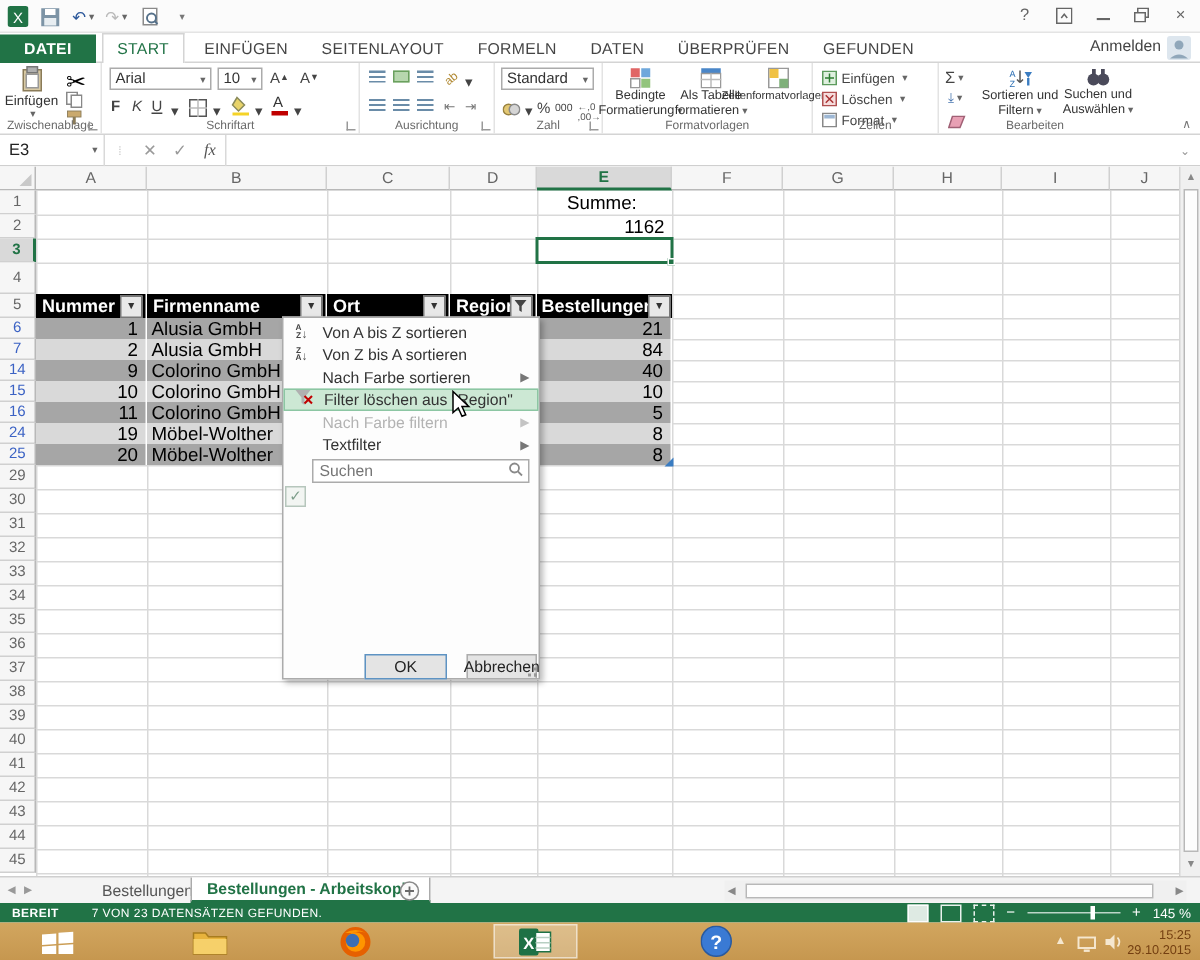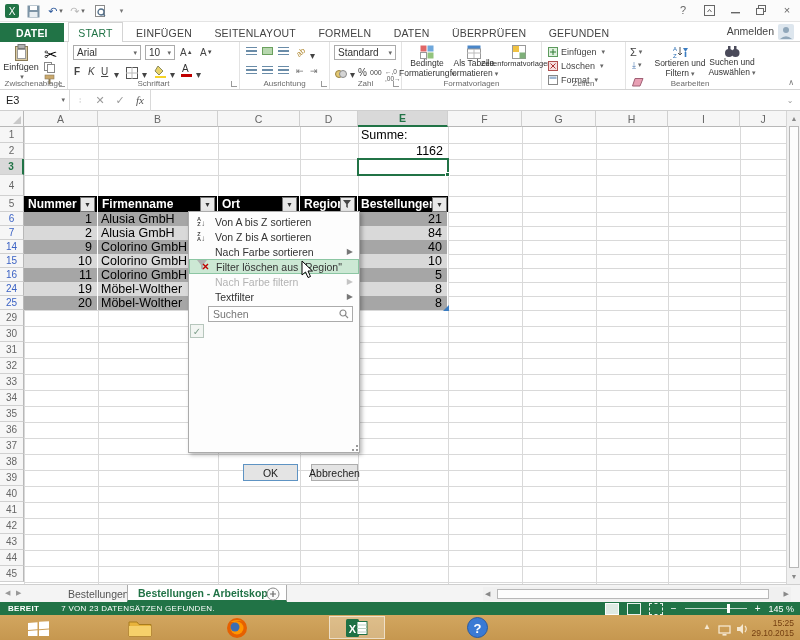--- a/index.html
+++ b/index.html
@@ -64,21 +64,21 @@
   .mico{position:absolute;left:4px;width:16px;text-align:center;}
   .azico{font-size:5.5px;line-height:5px;color:#444;font-weight:bold;display:inline-block;}
   .searchbox{left:19px;top:94px;width:145px;height:16px;border:1px solid #ababab;background:#fff;display:flex;align-items:center;}
   .searchbox input{border:0;outline:0;flex:1;font-size:10.5px;color:#555;padding:0 0 0 4px;background:transparent;font-family:"Liberation Sans",sans-serif;width:110px;}
   .listbox{left:22px;top:112px;width:145px;height:109px;border:1px solid #ababab;background:#fff;}
   .cbrow{left:6px;height:12px;display:flex;align-items:center;gap:5px;font-size:10.5px;color:#222;}
   .cbx{width:10px;height:10px;border:1px solid #707070;background:#fff;position:relative;flex:none;}
   .cbx.partial:after{content:"";position:absolute;left:2px;top:2px;width:6px;height:6px;background:#111;}
   .cbx.checked:after{content:"✓";position:absolute;left:0;top:-2px;font-size:10px;color:#111;}
   .btn{position:absolute;height:15px;background:#e4e4e4;border:1px solid #adadad;display:flex;align-items:center;justify-content:center;
-       font-size:10.5px;color:#222;margin-top:28px;}
+       font-size:10.5px;color:#222;}
   .sidechk{left:1px;top:112px;width:14px;height:14px;border:1px solid #b6c6bc;background:#f2f5f2;color:#7d9e8a;
            font-size:10px;display:flex;align-items:center;justify-content:center;}
   
   .vsb{left:786px;top:0;width:14px;height:473px;background:#f0f0f0;border-left:1px solid #d6d6d6;}
   .sbarrow{left:1px;width:12px;height:13px;color:#888;font-size:7px;display:flex;align-items:center;justify-content:center;}
   .vthumb{left:2px;top:15px;width:10px;height:442px;background:#fdfdfd;border:1px solid #b8b8b8;}
   
   .tabbar{left:0;top:584px;width:800px;height:18px;background:#f4f4f4;border-top:1px solid #cfcfcf;}
   .stab{top:0;height:17px;display:flex;align-items:center;font-size:10.5px;color:#555;padding:0 10px;}
   .stab.active{background:#fff;color:#217346;font-weight:bold;border:1px solid #ababab;border-top:0;border-bottom:2px solid #217346;}
@@ -456,21 +456,21 @@
   <div class="abs rowhdr" style="top:327px;height:16px">37</div>
   <div class="abs rowhdr" style="top:343px;height:16px">38</div>
   <div class="abs rowhdr" style="top:359px;height:16px">39</div>
   <div class="abs rowhdr" style="top:375px;height:16px">40</div>
   <div class="abs rowhdr" style="top:391px;height:16px">41</div>
   <div class="abs rowhdr" style="top:407px;height:16px">42</div>
   <div class="abs rowhdr" style="top:423px;height:16px">43</div>
   <div class="abs rowhdr" style="top:439px;height:16px">44</div>
   <div class="abs rowhdr" style="top:455px;height:16px">45</div>
 
-  <div class="abs cell" style="left:358px;top:16px;width:90px;height:16px;padding-left:3px">Summe:</div>
+  <div class="abs cell" style="left:358px;top:16px;width:90px;height:16px;padding-left:20px">Summe:</div>
   <div class="abs cell num" style="left:358px;top:32px;width:90px;height:16px">1162</div>
 
   <div class="abs thead" style="left:24px;top:85px;width:74px;height:16px;padding-left:4px">
     <span>Nummer</span>
     <span class="fdrop" style="right:2px">▼</span>
   </div>
   <div class="abs thead" style="left:98px;top:85px;width:120px;height:16px;padding-left:4px">
     <span>Firmenname</span>
     <span class="fdrop" style="right:2px">▼</span>
   </div>

